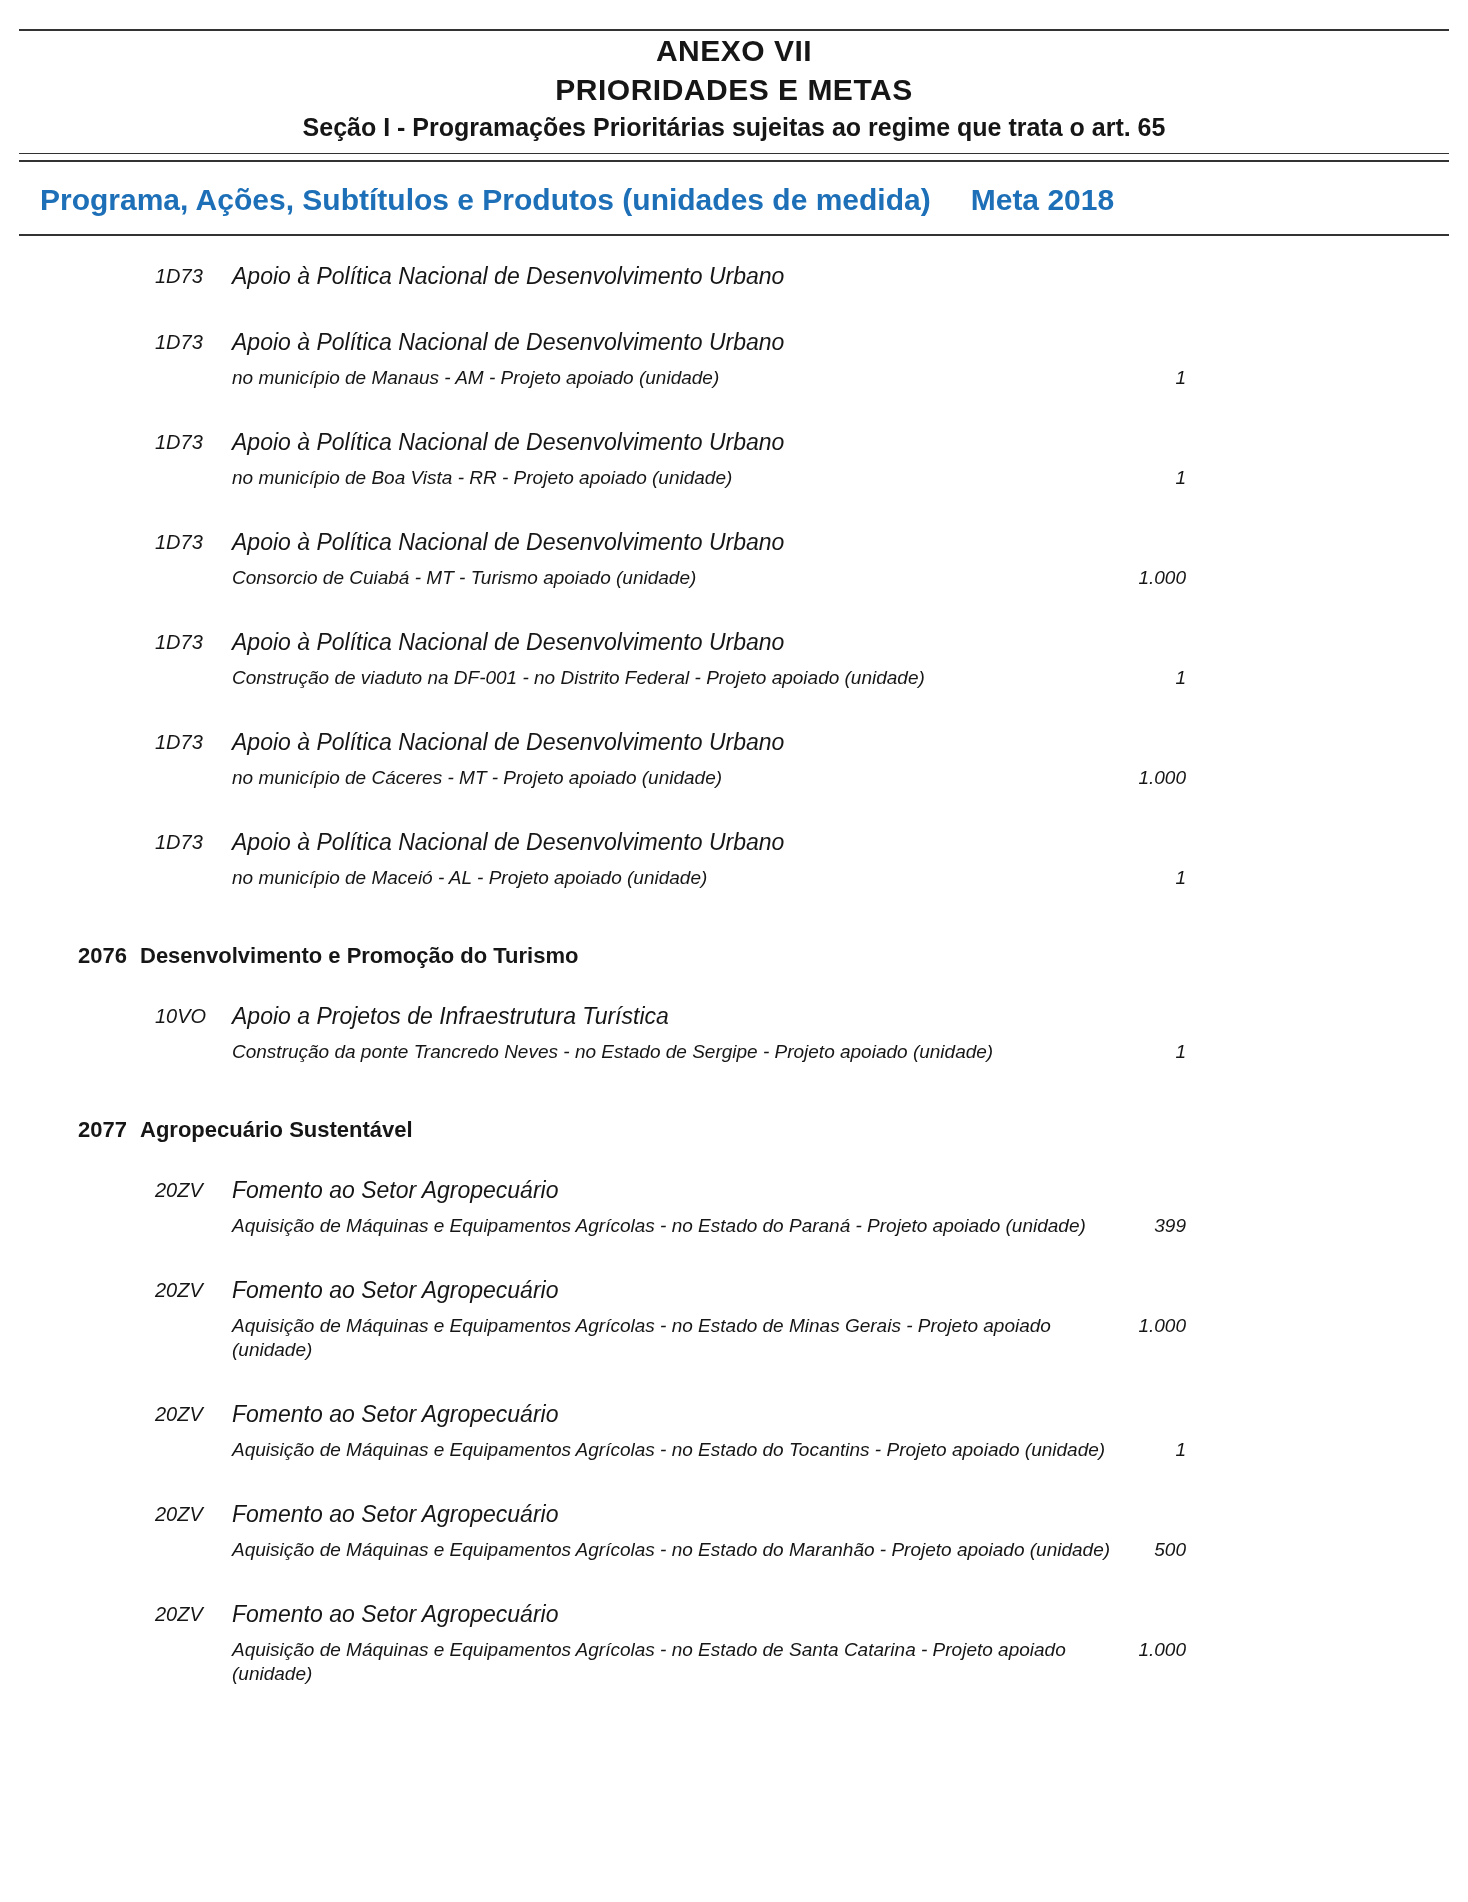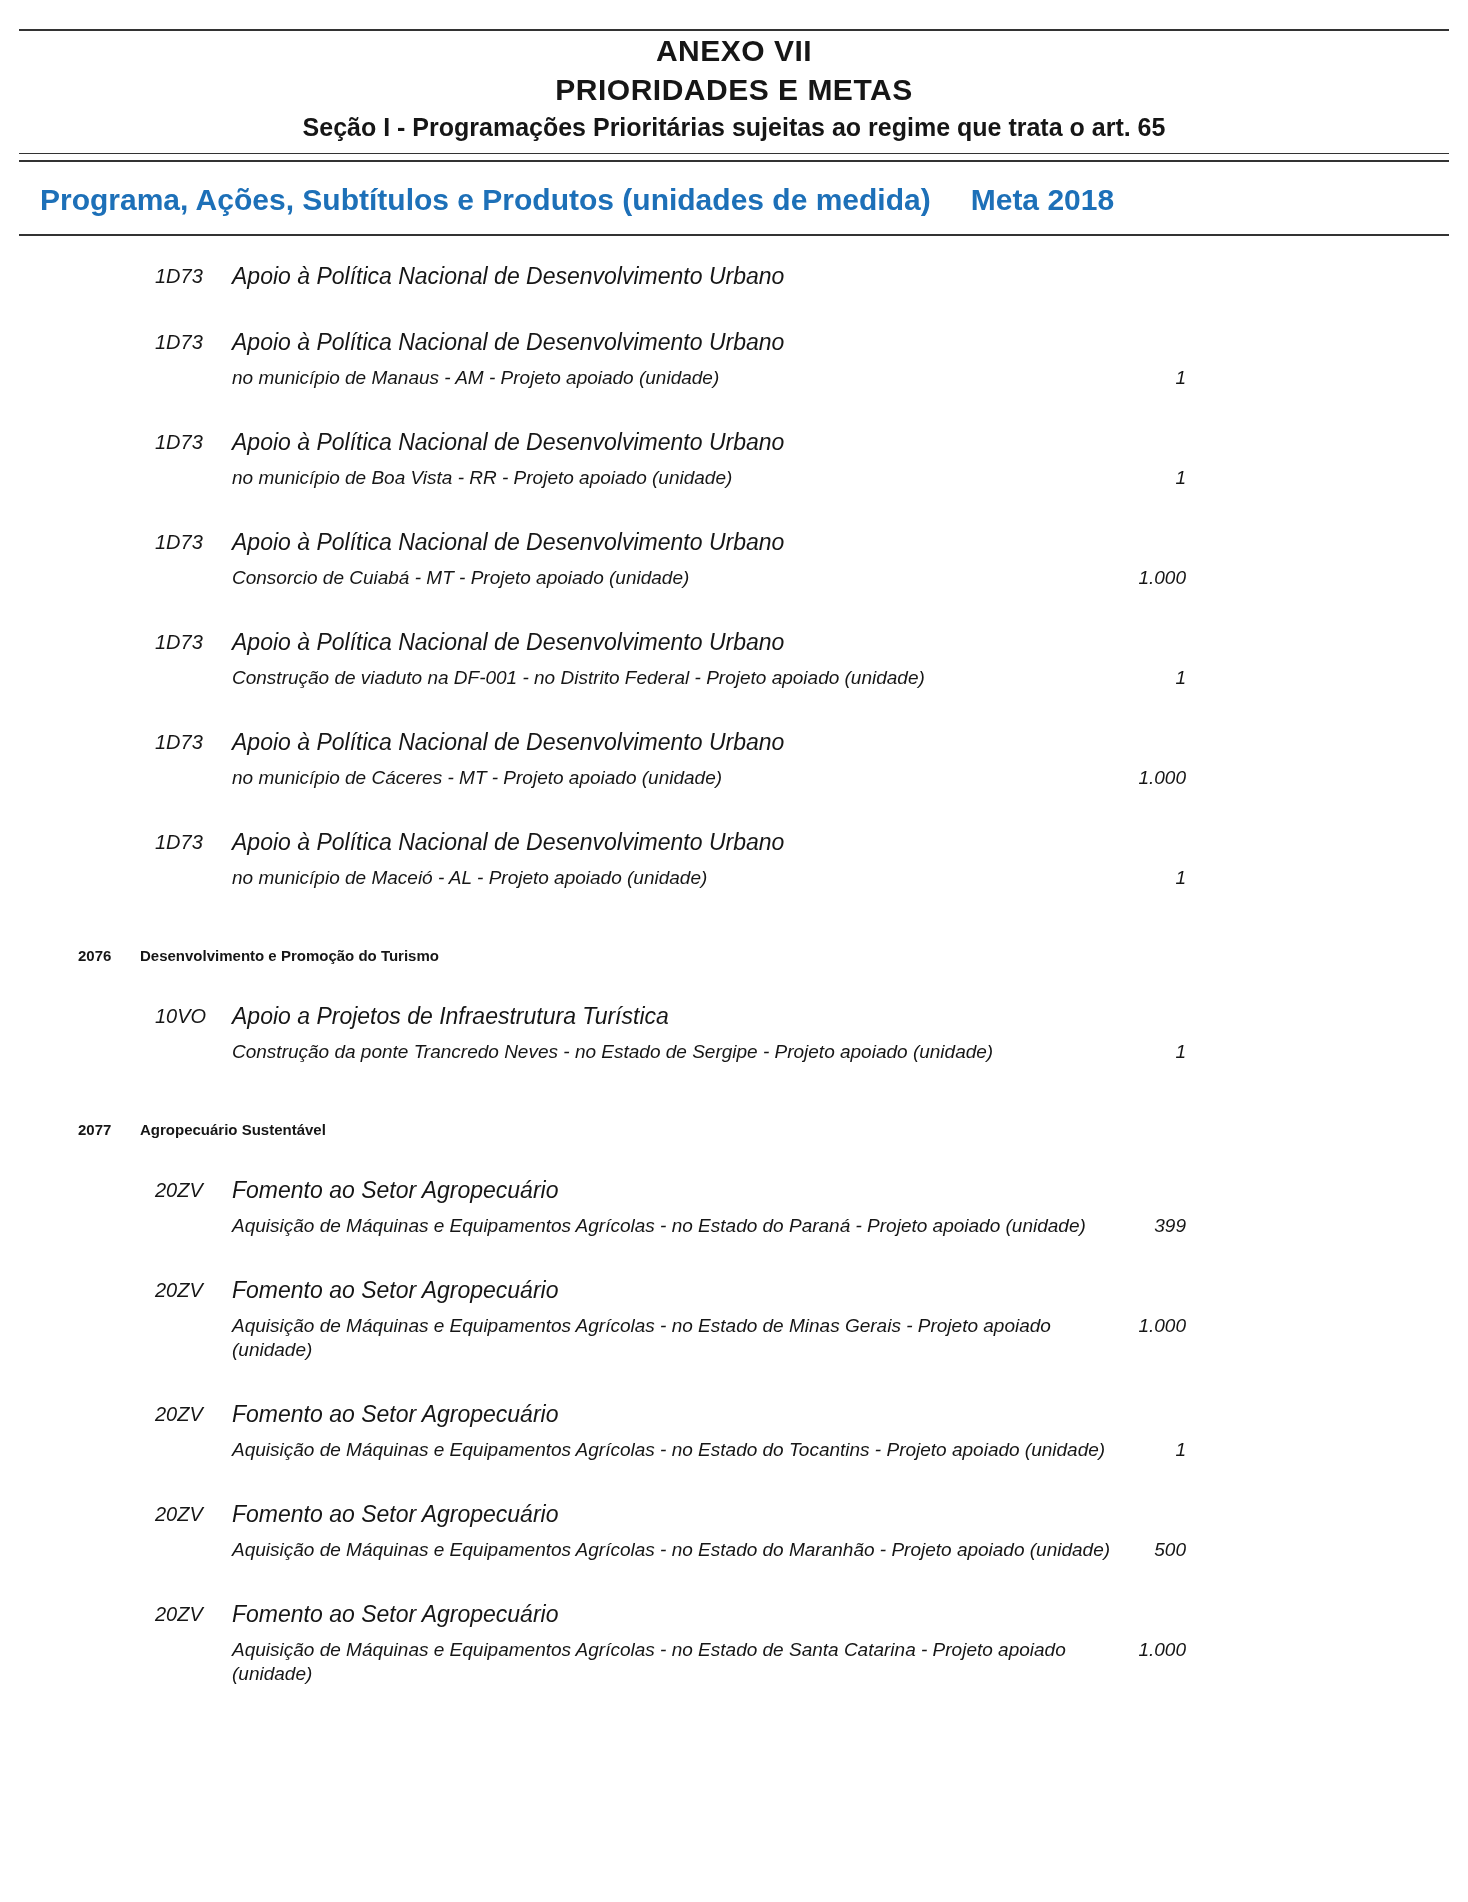--- a/index.html
+++ b/index.html
@@ -102,21 +102,21 @@
   }
   .meta-value {
     font-size: 19px;
     margin-left: 40px;
     white-space: nowrap;
   }
   .program-row {
     display: flex;
     align-items: baseline;
     font-weight: bold;
-    font-size: 15px;
+    font-size: 22px;
     line-height: 28px;
     margin-top: 14px;
     margin-bottom: 32px;
   }
   .program-code {
     margin-left: 78px;
     width: 62px;
     flex: 0 0 62px;
   }
 </style>
@@ -171,21 +171,21 @@
       <span class="meta-value">1</span>
     </div>
   </div>
 
   <div class="action-block">
     <div class="action-row">
       <span class="action-code">1D73</span>
       <span class="action-title">Apoio à Política Nacional de Desenvolvimento Urbano</span>
     </div>
     <div class="subtitle-row">
-      <span class="subtitle-text">Consorcio de Cuiabá - MT - Projeto apoiado (unidade)</span>
+      <span class="subtitle-text">Consorcio de Cuiabá - MT - Turismo apoiado (unidade)</span>
       <span class="meta-value">1.000</span>
     </div>
   </div>
 
   <div class="action-block">
     <div class="action-row">
       <span class="action-code">1D73</span>
       <span class="action-title">Apoio à Política Nacional de Desenvolvimento Urbano</span>
     </div>
     <div class="subtitle-row">

